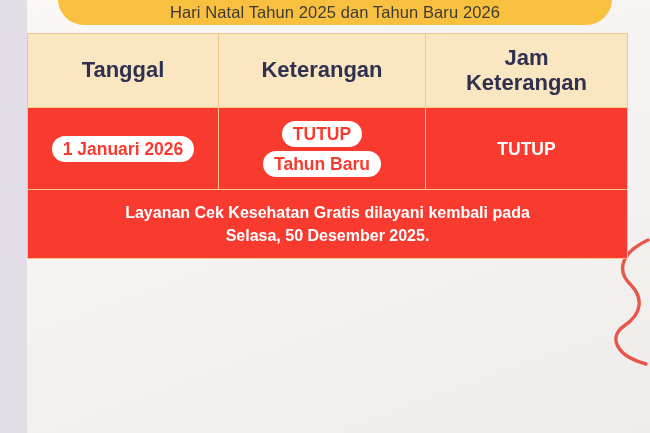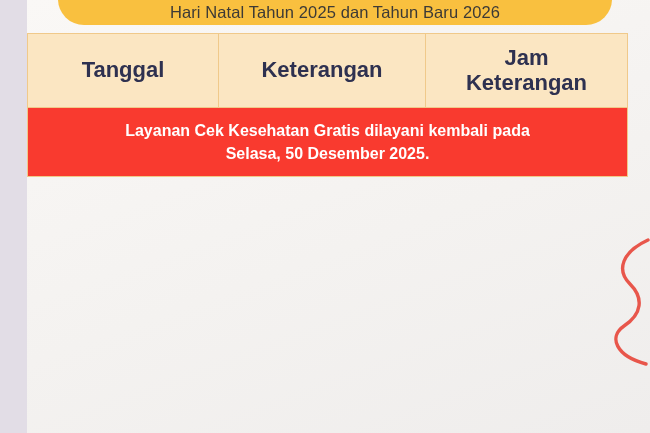--- a/index.html
+++ b/index.html
@@ -167,20 +167,31 @@
       <th>
         <span>Jam</span><br>
         <span>Keterangan</span>
       </th>
     </tr>
   </thead>
 
   <tbody>
 
 
+    <tr class="row-tall">
+      <td>
+        <span class="pill-text one-line">1 Januari 2026</span>
+      </td>
+      <td>
+        <span class="pill-text"><span>TUTUP</span><br><span>Tahun Baru</span></span>
+      </td>
+      <td>
+        <span>TUTUP</span>
+      </td>
+    </tr>
   </tbody>
 
   <tfoot>
     <tr>
       <td colspan="3">
         <span>Layanan Cek Kesehatan Gratis dilayani kembali pada</span><br>
         <span>Selasa, 50 Desember 2025.</span>
       </td>
     </tr>
   </tfoot>

